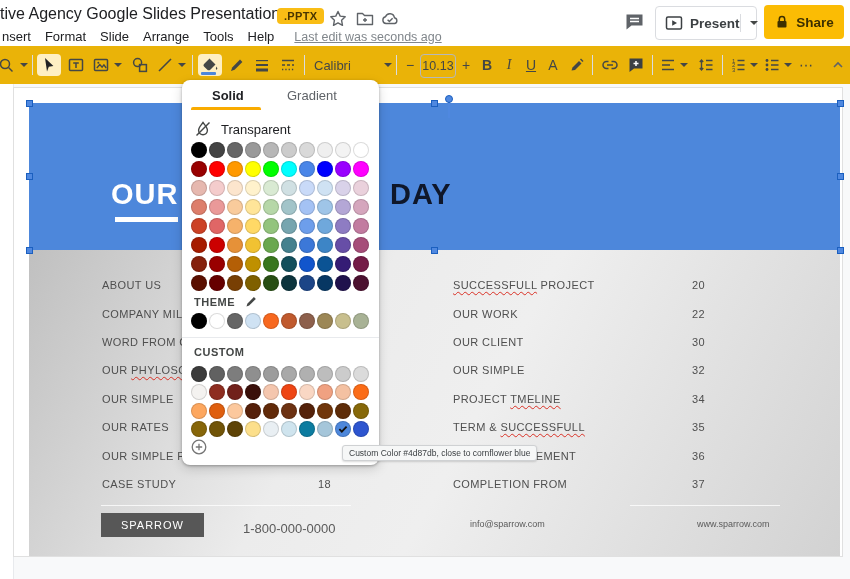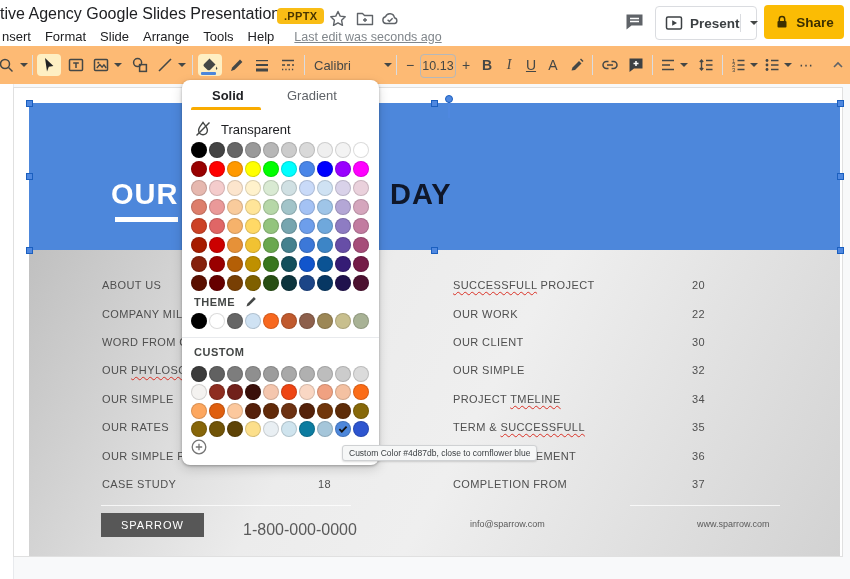--- a/index.html
+++ b/index.html
@@ -16,21 +16,21 @@
   #last-edit{font-size:12.5px;color:#80868b;text-decoration:underline;margin-left:6px;white-space:nowrap;}
   #comment-btn{position:absolute;left:624px;top:12px;}
   #present-btn{position:absolute;left:655px;top:6px;width:100px;height:32px;border:1px solid #dadce0;
                border-radius:4px;background:#fff;display:flex;align-items:center;}
   #present-label{font-size:13.5px;font-weight:bold;color:#3c4043;margin-left:7px;}
   #present-caret{margin-left:auto;margin-right:9px;border-left:1px solid #dadce0;padding-left:9px;height:18px;display:flex;align-items:center;}
   #share-btn{position:absolute;left:764px;top:5px;width:80px;height:34px;background:#fbbc04;border-radius:4px;
              display:flex;align-items:center;justify-content:center;gap:6px;}
   #share-label{font-size:13.5px;font-weight:bold;color:#3c2f00;}
   
-  #toolbar{position:absolute;left:0;top:46px;width:850px;height:38px;background:#fdba74;border-bottom:1px solid #dadce0;}
+  #toolbar{position:absolute;left:0;top:46px;width:850px;height:38px;background:#eab308;border-bottom:1px solid #dadce0;}
   .tb{position:absolute;top:8px;height:22px;display:flex;align-items:center;justify-content:center;border-radius:4px;color:#444746;}
   .tb.active{background:#feefc3;}
   .tb-divider{position:absolute;top:9px;width:1px;height:20px;background:#dadce0;}
   .caret{width:0;height:0;border-left:4px solid transparent;border-right:4px solid transparent;border-top:4px solid #444746;}
   .tb-txt{font-size:14px;color:#444746;}
   #font-name-btn{font-size:13px;color:#444746;width:78px;justify-content:space-between;padding:0 2px;}
   #font-size-box{border:1px solid #b5b8ba;width:34px;font-size:12.5px;}
   .ind-bar{position:absolute;left:3px;bottom:1px;width:15px;height:3px;border-radius:1px;}
   
   #canvas{position:absolute;left:0;top:84px;width:850px;height:495px;background:#f8f9fa;}
@@ -365,21 +365,21 @@
             <span class="toc-num">36</span>
           </div>
           <div class="toc-row">
             <span><span>COMPLETION FROM</span></span>
             <span class="toc-num">37</span>
           </div>
         </div>
       <div class="ft-line" style="left:87px;width:250px"></div>
       <div class="ft-line" style="left:616px;width:150px"></div>
       <div id="brand-box">SPARROW</div>
-      <div class="ft-txt" style="left:229px;top:433px;font-size:16px">1-800-000-0000</div>
+      <div class="ft-txt" style="left:229px;top:433px;font-size:13px">1-800-000-0000</div>
       <div class="ft-txt" style="left:456px;top:431px;font-size:9px">info@sparrow.com</div>
       <div class="ft-txt" style="left:683px;top:431px;font-size:9px">www.sparrow.com</div>
 
     <div class="handle" style="left: 11.5px; top: 11.5px;"></div>
         <div class="handle" style="left: 416.5px; top: 11.5px;"></div>
         <div class="handle" style="left: 822.5px; top: 11.5px;"></div>
         <div class="handle" style="left: 11.5px; top: 84.5px;"></div>
         <div class="handle" style="left: 822.5px; top: 84.5px;"></div>
         <div class="handle" style="left: 11.5px; top: 158.5px;"></div>
         <div class="handle" style="left: 416.5px; top: 158.5px;"></div>

